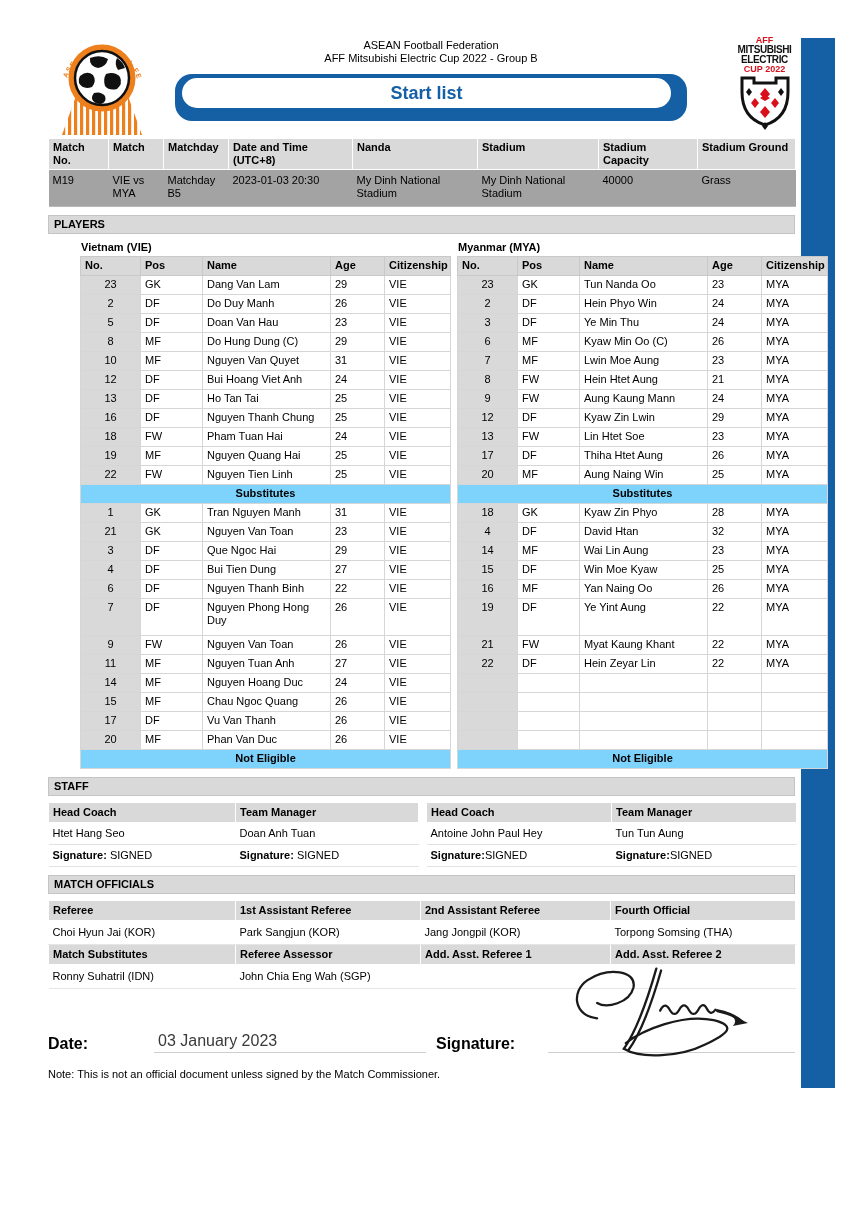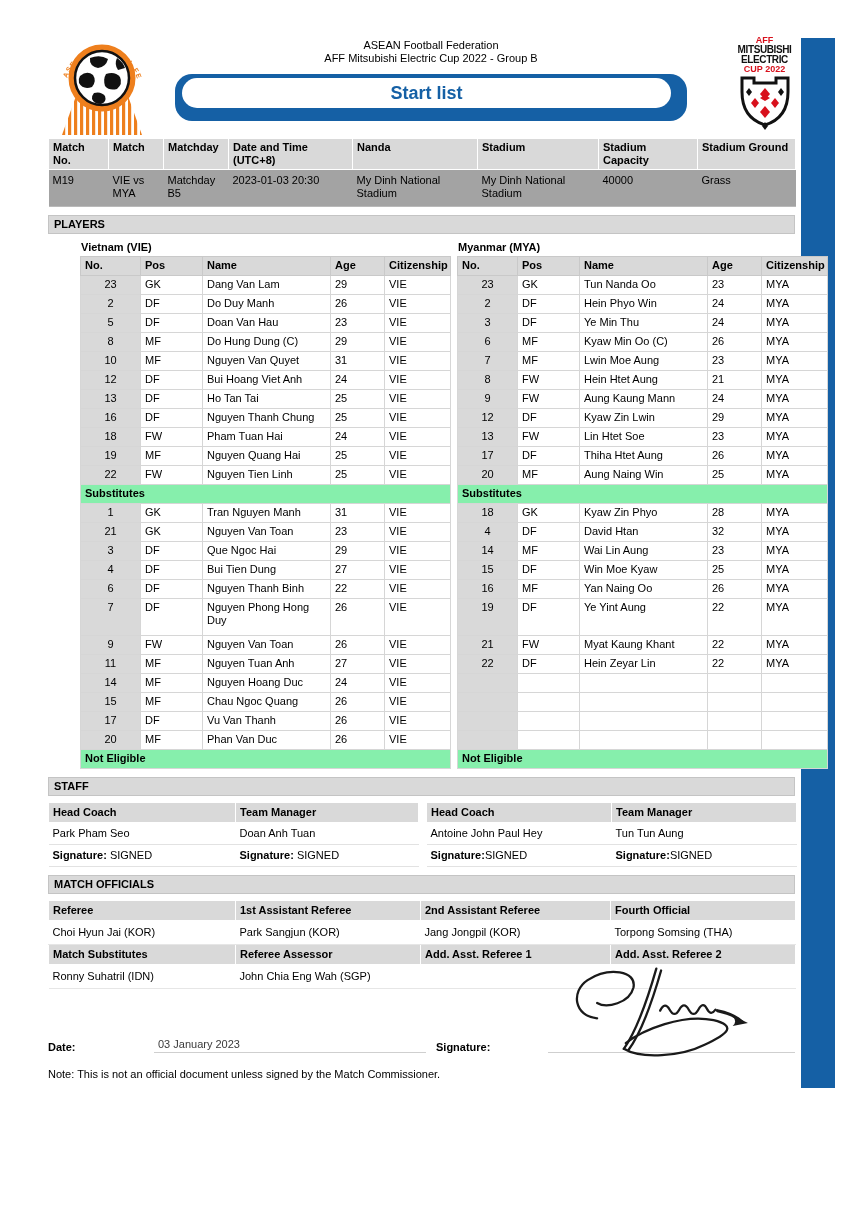--- a/index.html
+++ b/index.html
@@ -60,36 +60,36 @@
 
   
   .players-flex { display: flex; gap: 7px; margin-top: 3px; padding-left: 32px; }
   .team-col { width: 370px; }
   .team-label { font-weight: bold; font-size: 11px; padding: 4px 1px 3px 1px; }
   .players-table th { background: #d9d9d9; border: 1px solid #c9c9c9; font-weight: bold; }
   .players-table td { border: 1px solid #d6d6d6; background: #fff; }
   .players-table tr { height: 19px; }
   .players-table tr.tall-row { height: 37px; }
   .players-table td.num-cell { background: #d9d9d9; text-align: center; }
-  .label-row td { font-weight: bold; background: #86efac; border: 1px solid #d6d6d6; height: 15px; }
+  .label-row td { font-weight: bold; background: #7dd3fc; border: 1px solid #d6d6d6; height: 15px; text-align: center; }
 
   
   .staff-flex { display: flex; gap: 7px; margin-top: 6px; }
   .staff-table th { background: #d9d9d9; border: 1px solid #fff; font-weight: bold; padding-top: 3px; padding-bottom: 3px; }
   .staff-table td { background: #fff; border-bottom: 1px solid #e2e2e2; padding-top: 4px; padding-bottom: 4px; }
   .sig-bold { font-weight: bold; }
   .sig-gap { margin-left: 3px; }
 
   
   .officials-table { margin-top: 6px; }
   .officials-table th { background: #d9d9d9; border: 1px solid #fff; font-weight: bold; padding-top: 3px; padding-bottom: 3px; }
   .officials-table td { background: #fff; border-bottom: 1px solid #e6e6e6; padding-top: 5px; padding-bottom: 5px; }
 
   
-  .footer { position: relative; margin-top: 44px; display: flex; align-items: flex-end; font-size: 11px; height: 20px; justify-content: space-between; }
+  .footer { position: relative; margin-top: 44px; display: flex; align-items: flex-end; font-size: 16px; height: 20px; justify-content: space-between; }
   .date-label { font-weight: bold; width: 106px; }
   .date-value { width: 272px; border-bottom: 1px solid #cfcfcf; padding: 0 0 2px 4px; color: #3a3a3a; }
   .sig-label { font-weight: bold; width: 112px; margin-left: 10px; }
   .sig-line { flex: 1; border-bottom: 1px solid #cfcfcf; height: 14px; position: relative; }
   .scribble { position: absolute; left: 8px; top: -78px; width: 235px; height: 105px; }
   .note { margin-top: 15px; font-size: 11px; }
 </style>
 </head>
 <body>
 
@@ -596,21 +596,21 @@
         <colgroup>
             <col style="width:187px">
             <col style="width:183px">
           </colgroup>
         <tbody>
             <tr>
           <th>Head Coach</th>
           <th>Team Manager</th>
         </tr>
         <tr>
-          <td>Park Pham Seo</td>
+          <td>Htet Hang Seo</td>
           <td>Doan Anh Tuan</td>
         </tr>
         <tr>
           <td><span class="sig-bold">Signature:</span><span class="sig-gap">SIGNED</span></td>
           <td><span class="sig-bold">Signature:</span><span class="sig-gap">SIGNED</span></td>
         </tr>
       </tbody>
         </table>
       <table class="staff-table">
         <colgroup>

